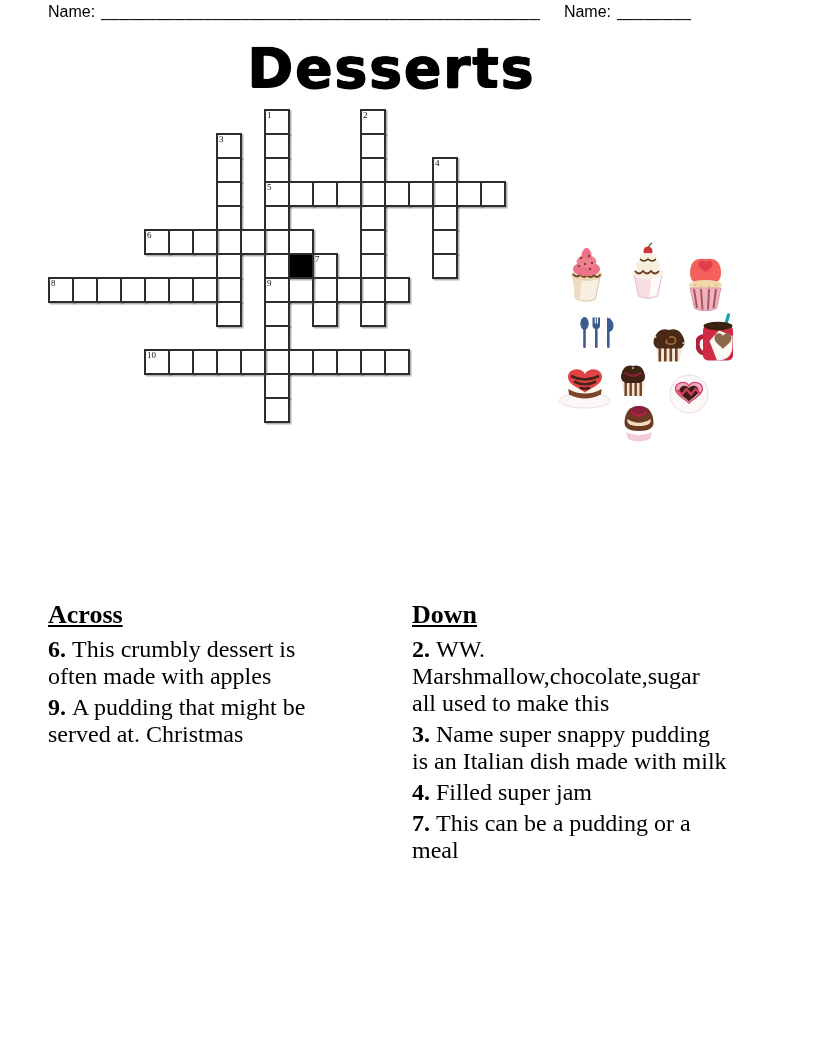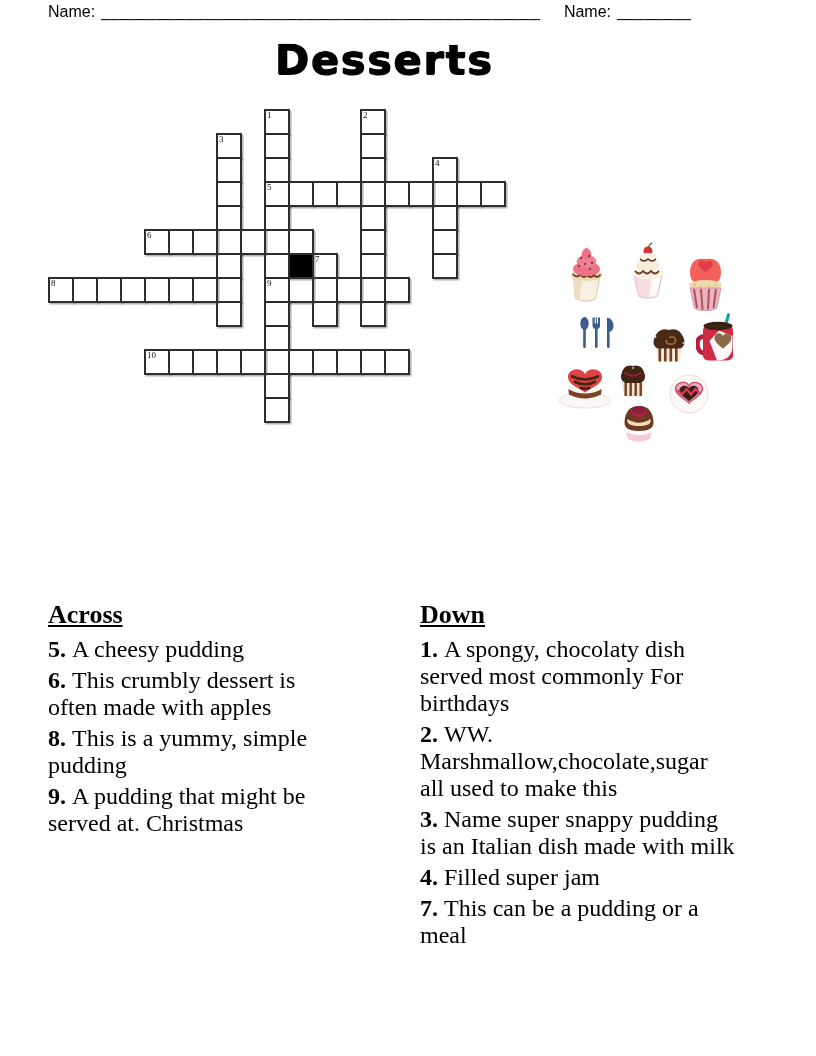--- a/index.html
+++ b/index.html
@@ -9,41 +9,41 @@
   
   .header-row{position:absolute;left:48px;top:2px;right:58px;display:flex;align-items:baseline;
               font-size:16px;line-height:20px;}
   .hlabel{flex:0 0 auto;}
   .fill-line{white-space:nowrap;overflow:hidden;letter-spacing:.4px;}
   .name-line{flex:0 1 auto;max-width:505px;margin:0 0 0 6px;}
   .date-label{margin-left:24px;}
   .date-line{flex:0 0 auto;width:76px;margin-left:6px;}
 
   
-  .title{position:absolute;top:36px;left:9px;width:100%;margin:0;text-align:center;
-         font-family:"DejaVu Sans",sans-serif;font-size:41px;font-weight:900;letter-spacing:2px;
+  .title{position:absolute;top:36px;left:16px;width:100%;margin:0;text-align:center;
+         font-family:"DejaVu Sans",sans-serif;font-size:55px;font-weight:900;letter-spacing:2px;
          text-shadow:0 0 1px #000, .7px 0 #000, -.7px 0 #000, 0 .7px #000;}
 
   
   .grid{position:absolute;left:49px;top:110px;width:456px;height:312px;}
   .cell{position:absolute;width:26px;height:26px;box-sizing:border-box;background:#fff;
         border:2px solid var(--grid-line,#2d2d2d);box-shadow:1.5px 1.5px 0 rgba(90,90,90,.45);}
   .cell.black{background:var(--black-cell,#000);}
   .cellnum{position:absolute;left:1px;top:-1px;font-family:"Liberation Serif",serif;
            font-size:9px;line-height:10px;color:#111;}
 
   
   .desserts{position:absolute;left:553px;top:238px;width:200px;height:212px;}
   .desserts svg{position:absolute;}
 
   
   .clues{position:absolute;top:600px;font-family:"Liberation Serif",serif;
          font-size:24px;line-height:27px;color:#000;}
   .across-col{left:48px;width:362px;}
-  .down-col{left:412px;width:376px;margin-left:8px;}
+  .down-col{left:412px;width:376px;}
   .clue-heading{font-size:26px;line-height:30px;font-weight:bold;text-decoration:underline;
                 margin:0 0 6px 0;}
   .clue{margin:0 0 4px 0;}
   .clue-num{font-weight:bold;}
   .clue-text{white-space:pre-line;}
 </style>
 </head>
 <body>
 
 <div class="page">
@@ -277,36 +277,30 @@
       <path d="M20 3 q13.5 0 14.5 16 q.5 9 -14.5 9 q-15 0 -14.5 -9 q1 -16 14.5 -16 Z" fill="#6b3a20"></path>
       <path d="M8.5 16 q11.5 7.5 23 0 q2 7 -11.5 7 q-13.5 0 -11.5 -7 Z" fill="#f0dcba"></path>
       <path d="M12.5 8.5 q7.5 8.5 15 0" stroke="#b51f4a" stroke-width="2.6" fill="none"></path>
       <path d="M20 3 q6 0 9 5 q-9 4 -18 0 q3 -5 9 -5 Z" fill="#8c1f3f"></path>
     </svg>
   </div>
 
   <div class="clues across-col">
     <div class="clue-heading">Across</div>
     <div class="clue-list">
-        <div class="clue"><span class="clue-num">5. </span><span class="clue-text">A cheesy pudding</span></div>
         <div class="clue"><span class="clue-num">6. </span><span class="clue-text">This crumbly dessert is
 often made with apples</span></div>
-        <div class="clue"><span class="clue-num">8. </span><span class="clue-text">This is a yummy, simple
-pudding</span></div>
         <div class="clue"><span class="clue-num">9. </span><span class="clue-text">A pudding that might be
 served at. Christmas</span></div>
       </div>
   </div>
 
   <div class="clues down-col">
     <div class="clue-heading">Down</div>
     <div class="clue-list">
-        <div class="clue"><span class="clue-num">1. </span><span class="clue-text">A spongy, chocolaty dish
-served most commonly For
-birthdays</span></div>
         <div class="clue"><span class="clue-num">2. </span><span class="clue-text">WW.
 Marshmallow,chocolate,sugar
 all used to make this</span></div>
         <div class="clue"><span class="clue-num">3. </span><span class="clue-text">Name super snappy pudding
 is an Italian dish made with milk</span></div>
         <div class="clue"><span class="clue-num">4. </span><span class="clue-text">Filled super jam</span></div>
         <div class="clue"><span class="clue-num">7. </span><span class="clue-text">This can be a pudding or a
 meal</span></div>
       </div>
   </div>

